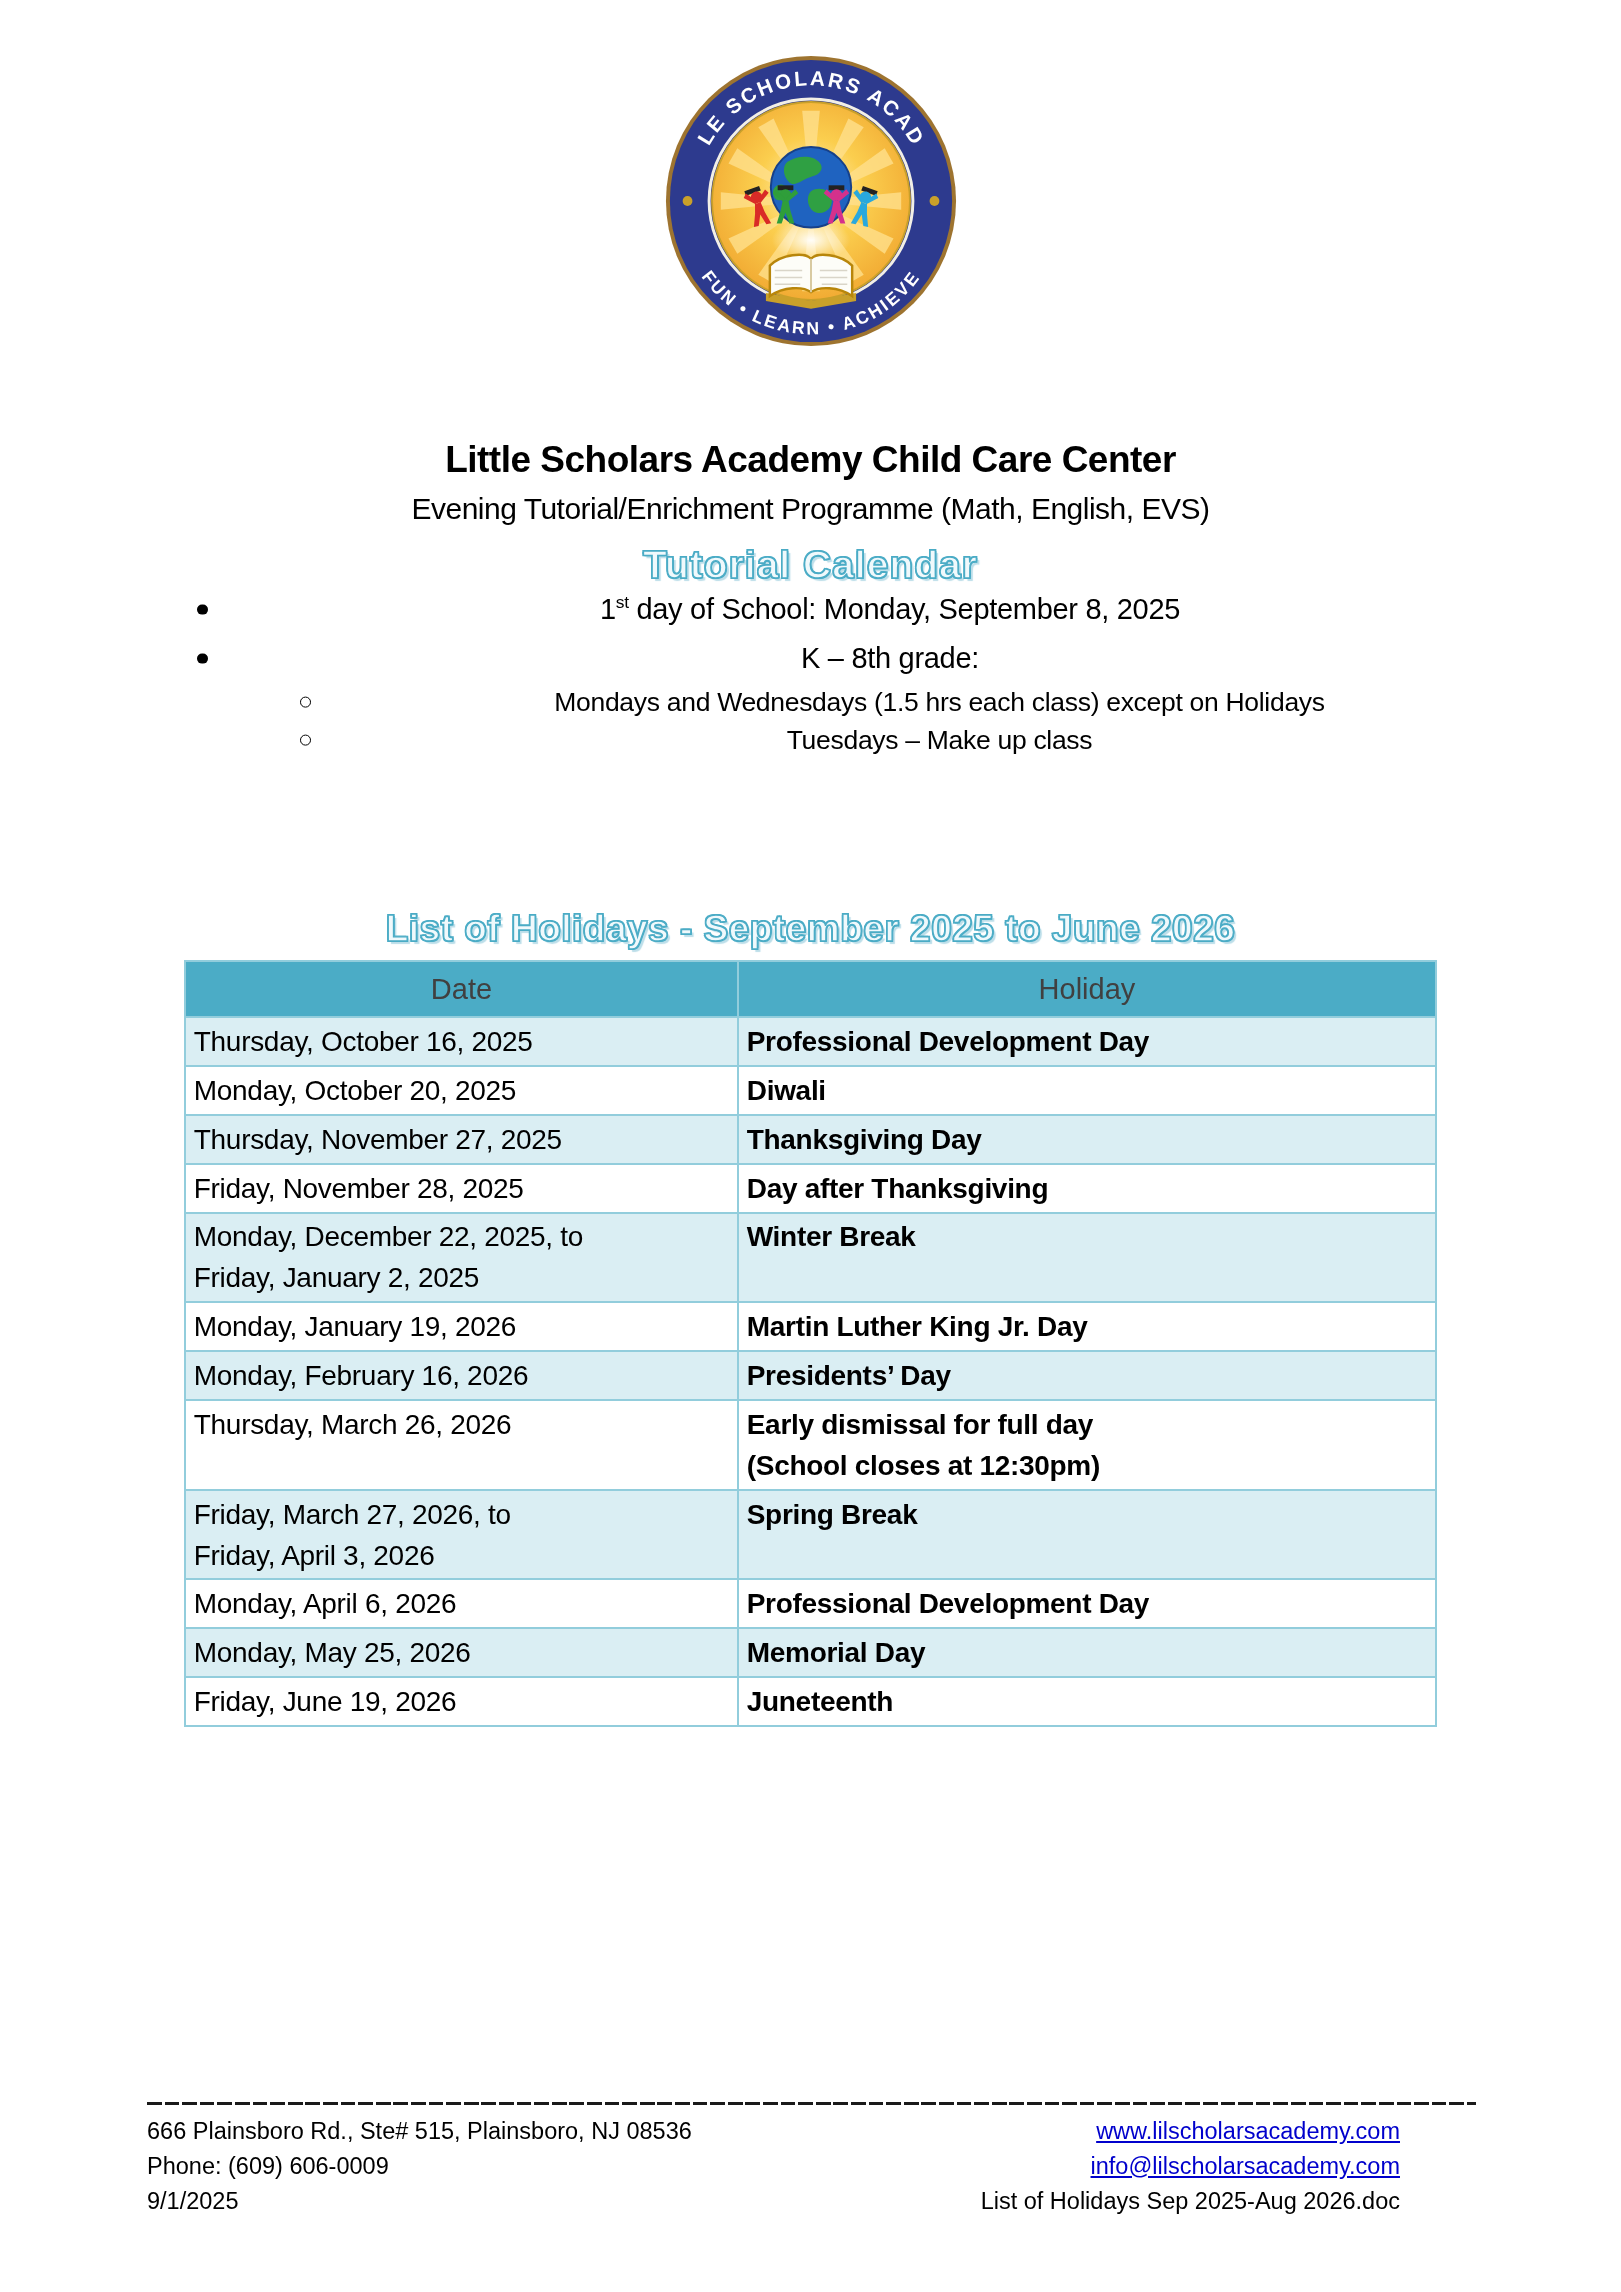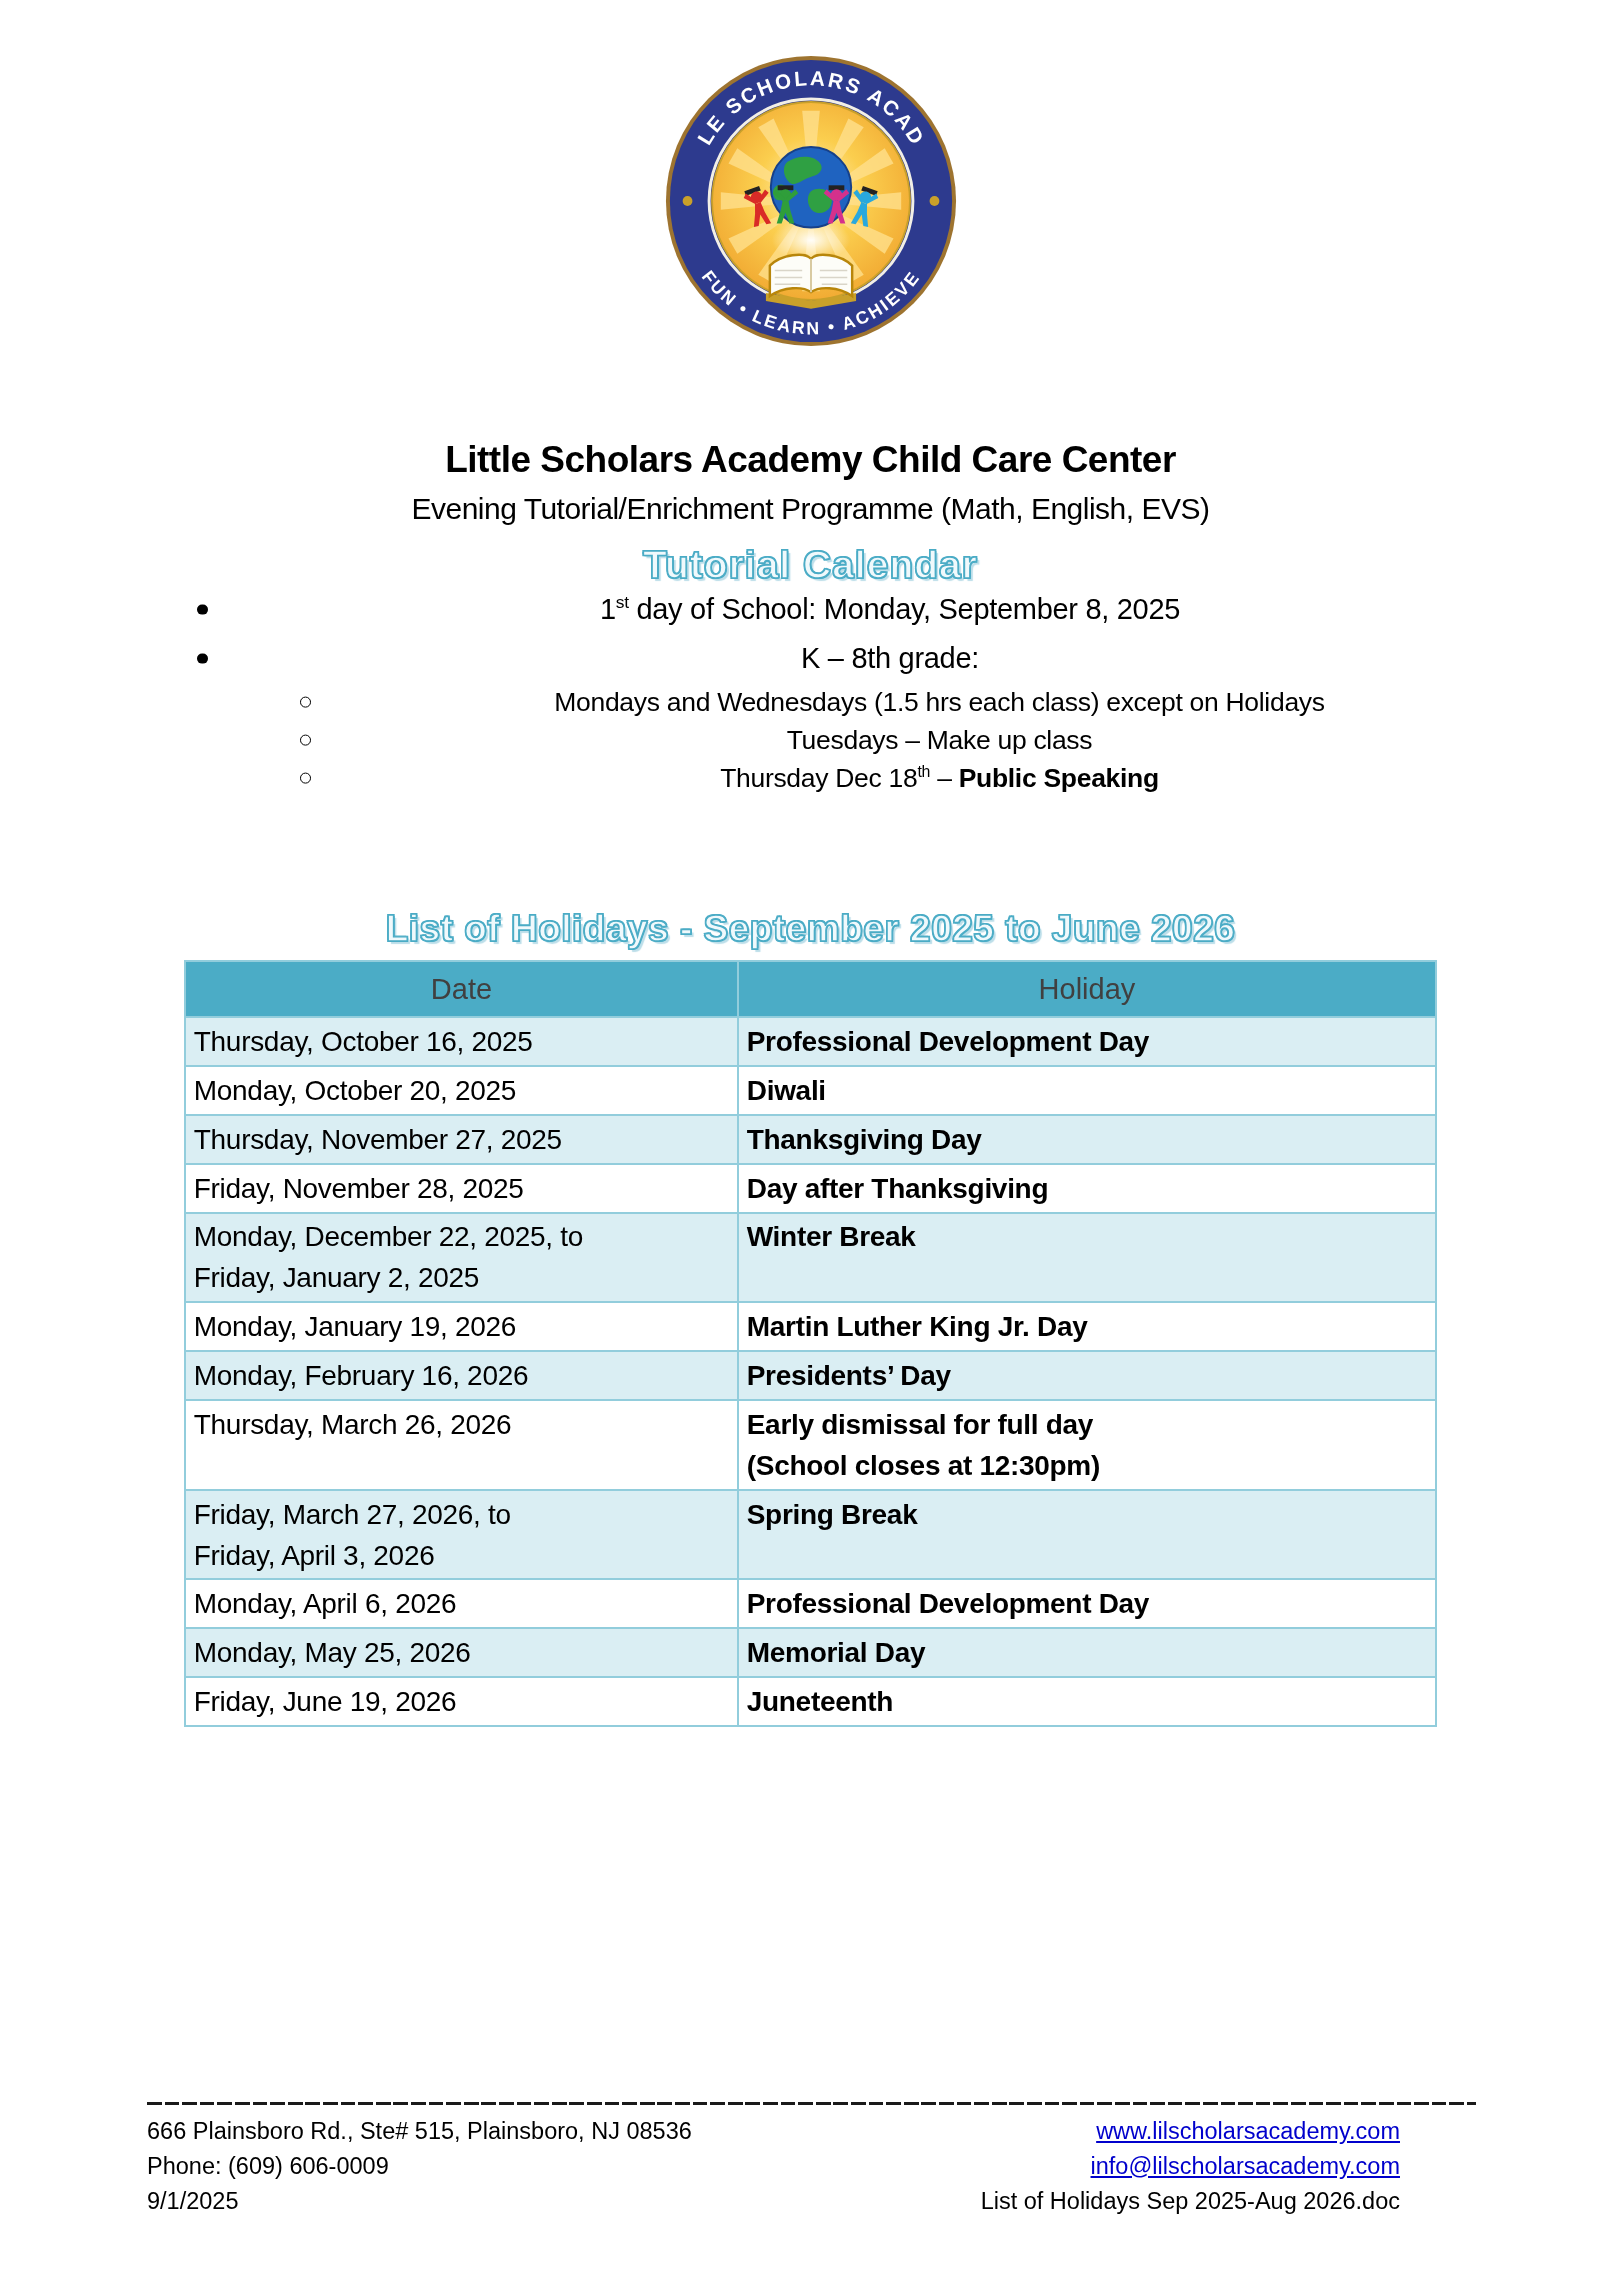--- a/index.html
+++ b/index.html
@@ -222,24 +222,20 @@
       <li>
         <ul class="sub-ul">
           <li class="sub-li">
             <span class="bullet-circle"></span>
             <span>Mondays and Wednesdays (1.5 hrs each class) except on Holidays</span>
           </li>
           <li class="sub-li">
             <span class="bullet-circle"></span>
             <span>Tuesdays – Make up class</span>
           </li>
-          <li class="sub-li">
-            <span class="bullet-circle"></span>
-            <span>Thursday Dec 18</span><sup>th</sup><span> – </span><b>Public Speaking</b>
-          </li>
         </ul>
       </li>
     </ul>
   </div>
 
   <div class="holidays">
     <div class="holidays-heading fancy">List of Holidays - September 2025 to June 2026</div>
     <table class="holiday-table">
       <colgroup>
           <col class="c-date">

